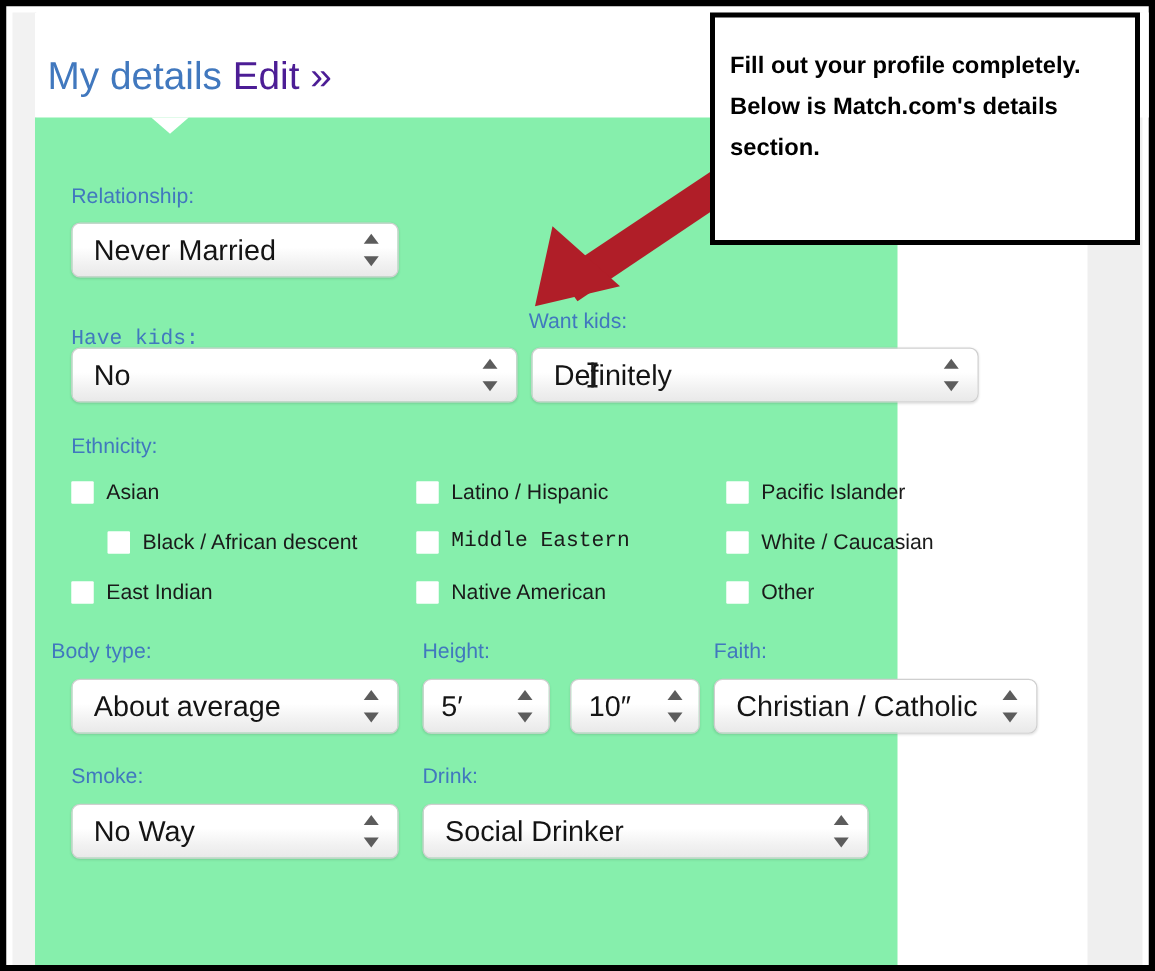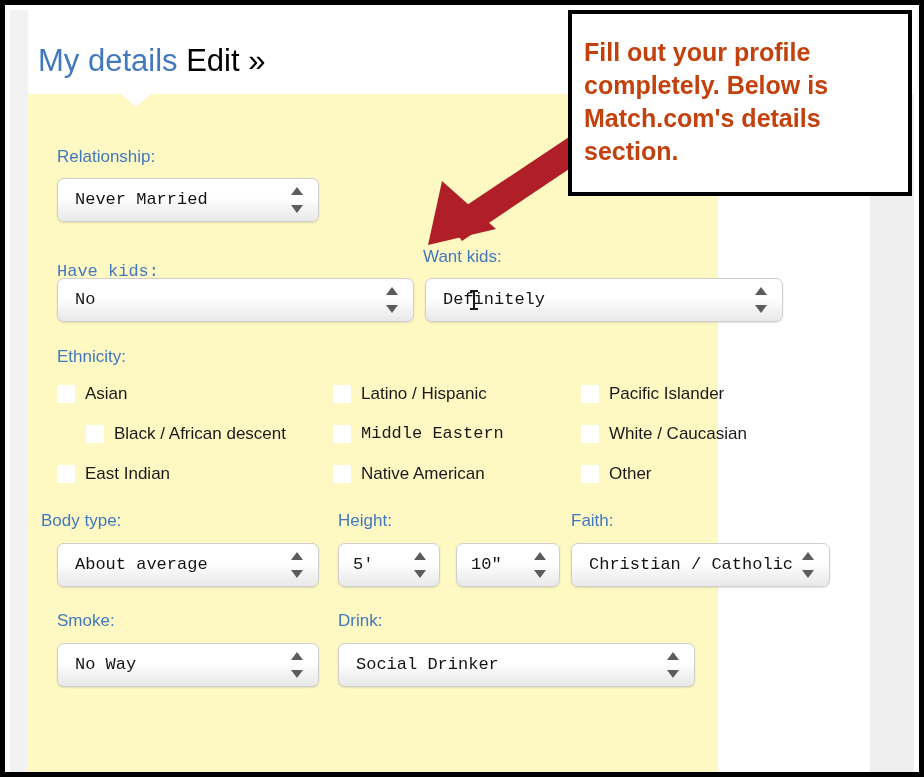--- a/index.html
+++ b/index.html
@@ -48,42 +48,42 @@
   }
   .header-title {
     position: absolute;
     left: 10px;
     top: 33px;
     font-size: 31px;
     color: #4178be;
     white-space: nowrap;
   }
   .header-title .edit {
-    color: #000000;
+    color: #4c1d95;
   }
   
   .header-notch {
     position: absolute;
     left: 116px;
     top: 89px;
     width: 0;
     height: 0;
     border-left: 15px solid transparent;
     border-right: 15px solid transparent;
     border-top: 13px solid #ffffff;
     z-index: 3;
   }
   
   .panel {
     position: absolute;
     left: 23px;
     top: 89px;
     width: 690px;
     height: 683px;
-    background: #fef9c3;
+    background: #86efac;
   }
   .panel-inner {
     position: absolute;
     left: 0;
     top: 0;
     right: 0;
     bottom: 0;
   }
   .field-label {
     color: #4178be;
@@ -100,25 +100,24 @@
     border: 1px solid #cfcfcf;
     border-radius: 7px;
     box-shadow: 0 1px 2px rgba(0,0,0,0.12);
     cursor: pointer;
   }
   .sel .sel-val {
     position: absolute;
     left: 17px;
     top: 0;
     line-height: 42px;
-    font-size: 17px;
+    font-size: 23px;
     color: #141414;
     white-space: nowrap;
     overflow: hidden;
-    font-family: Liberation Mono, monospace;
   }
   .sel.small .sel-val {
     left: 14px;
   }
   .stepper {
     position: absolute;
     right: 14px;
     top: 50%;
     transform: translateY(-50%);
     width: 13px;
@@ -174,24 +173,24 @@
     box-sizing: border-box;
     background: #ffffff;
     border: 4px solid #000000;
     z-index: 20;
   }
   .callout-text {
     position: absolute;
     left: 12px;
     top: 22px;
     right: 10px;
-    font-size: 25px;
+    font-size: 19px;
     font-weight: bold;
     line-height: 33px;
-    color: #c2410c;
+    color: #000000;
     white-space: pre-line;
   }
   
   .arrow {
     position: absolute;
     left: 395px;
     top: 108px;
     width: 220px;
     height: 140px;
     z-index: 15;

